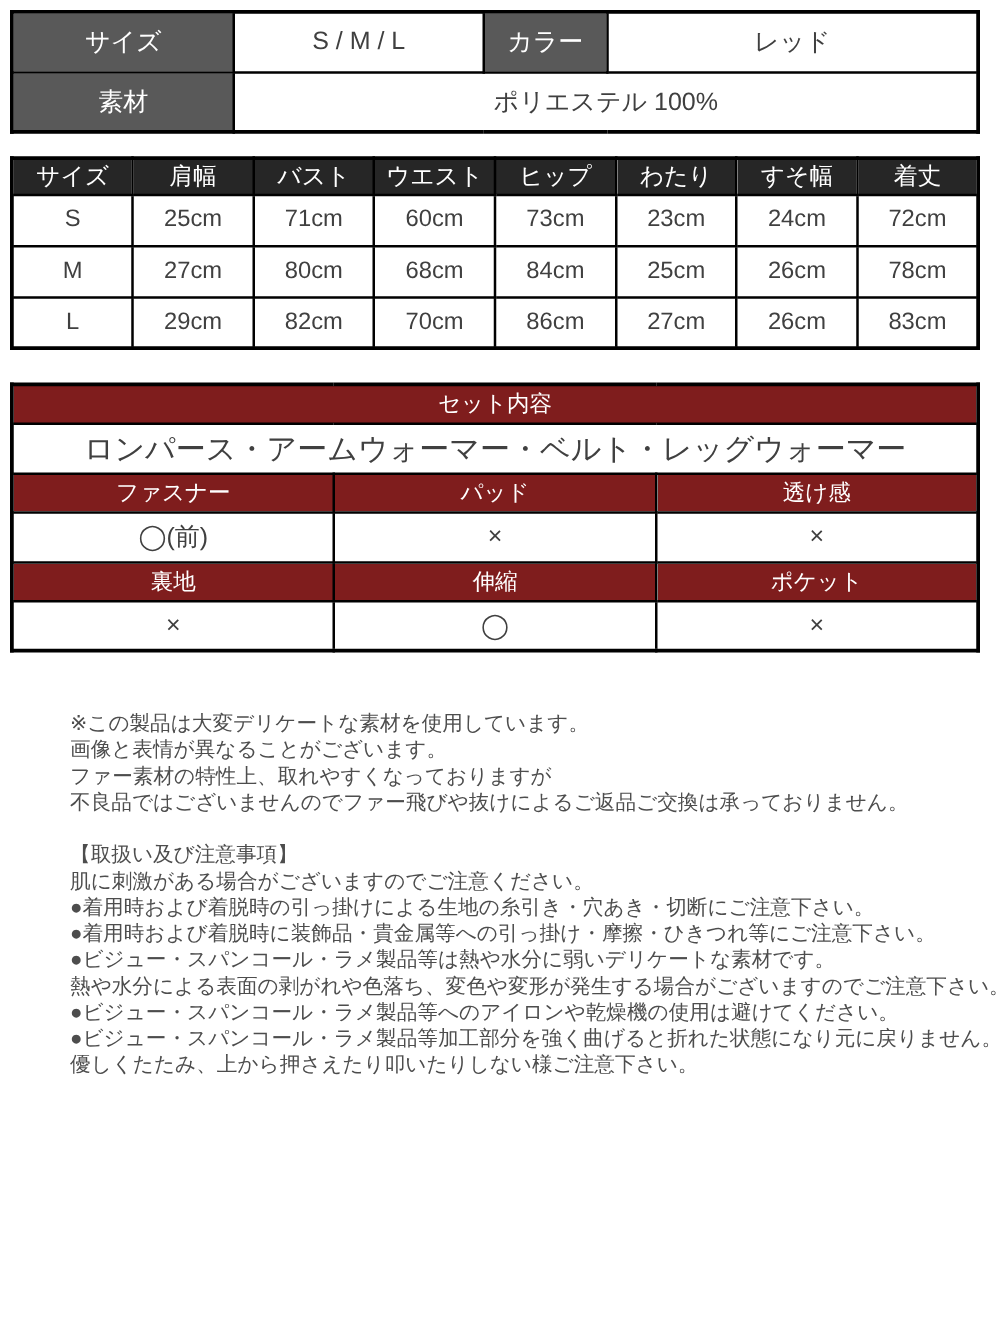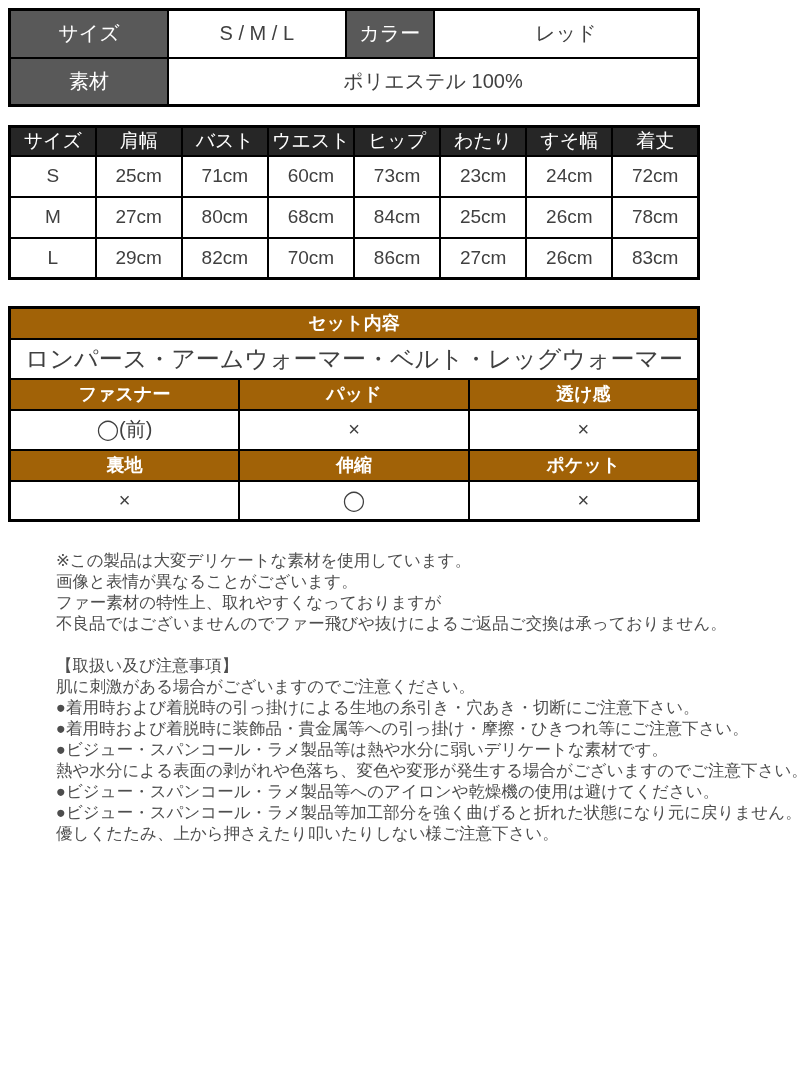--- a/index.html
+++ b/index.html
@@ -6,21 +6,21 @@
   html, body {
     width: 800px;
     background: #ffffff;
     font-family: "Liberation Sans", "DejaVu Sans", sans-serif;
   }
   body { height: 1067px; overflow: hidden; }
   .page { padding: 8px; width: 800px; }
 
   table {
     border-collapse: collapse;
-    width: 692px;
+    width: 776px;
     table-layout: fixed;
   }
   table, th, td { border: 2px solid #000000; }
   table { border-width: 3px; }
   th, td {
     text-align: center;
     vertical-align: middle;
     overflow: hidden;
     white-space: nowrap;
   }
@@ -47,36 +47,36 @@
   }
   .size-chart td {
     color: #404040;
     font-size: 19px;
     height: 41px;
   }
 
   
   .set-table { margin-top: 26px; }
   .set-table th {
-    background: #a16207;
+    background: #7f1d1d;
     color: #ffffff;
-    font-weight: 700;
+    font-weight: 400;
     font-size: 18px;
     height: 31px;
   }
   .set-table td {
     color: #404040;
     font-size: 24px;
     height: 40px;
   }
   .set-table td.sym { font-size: 20px; }
 
   
   .notes {
-    margin-top: 28px;
+    margin-top: 47px;
     padding-left: 48px;
     padding-right: 10px;
     color: #4d4d4d;
     font-size: 16.5px;
     line-height: 21px;
   }
   .notes .para-gap { height: 21px; }
   .note-line { white-space: nowrap; }
 </style>
 </head>

